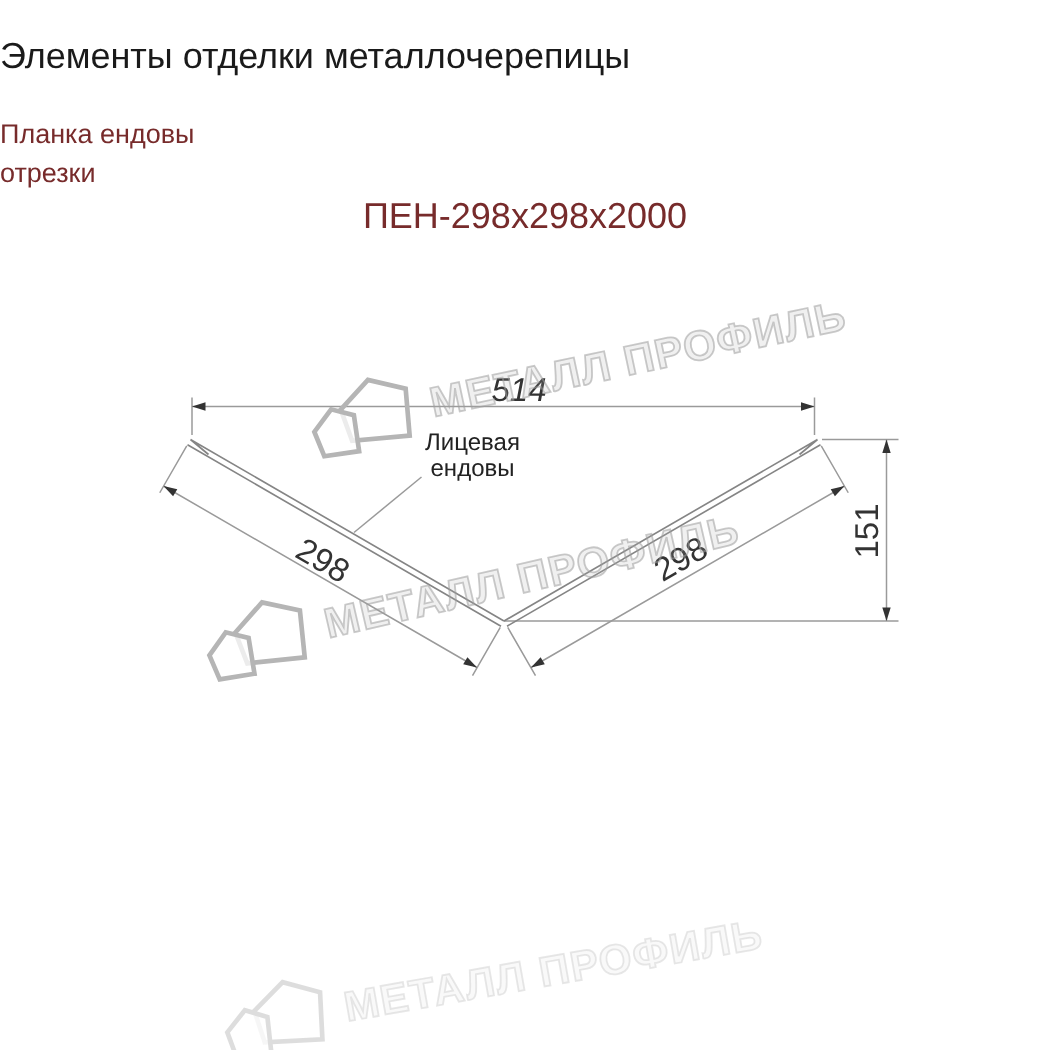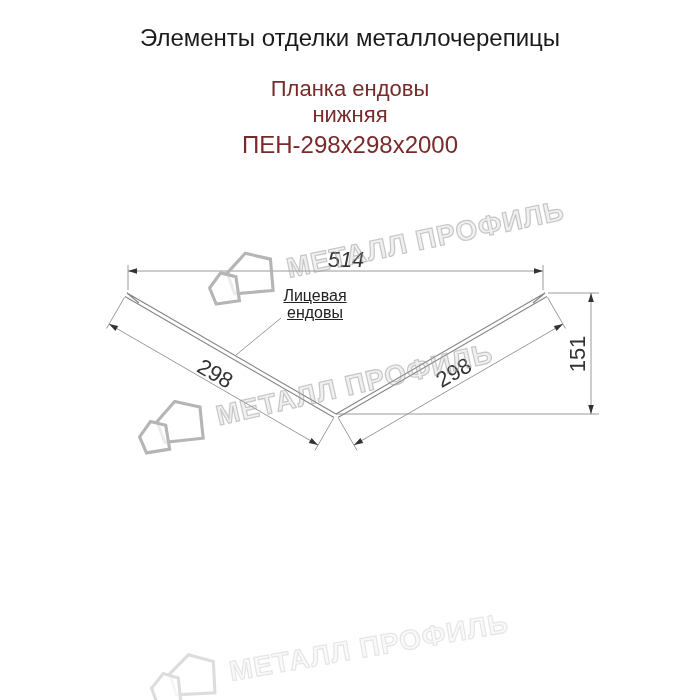--- a/index.html
+++ b/index.html
@@ -2,47 +2,47 @@
 <html style="--title_text: #1a1a1a; --accent: #772b2b; --drawing_line: #9a9a9a; --profile_line: #858585; --dim_text: #333333; --note_text: #404040; --watermark: #b5b5b5;"><head>
 <meta charset="utf-8">
 <style>
   html,body { margin:0; padding:0; background:#ffffff; }
   .canvas {
     position:relative; width:700px; height:700px; background:#fff;
     font-family:"Liberation Sans", sans-serif; overflow:hidden;
   }
   
   .title {
-    position:absolute; left:0; right:0; top:24px; text-align:center;
+    position:absolute; left:0; right:0; top:24px; text-align:left;
     font-size:24px; color:var(--title_text); white-space:nowrap;
   }
   .subtitle {
-    position:absolute; left:0; right:0; top:76px; text-align:center;
-    font-size:22px; line-height:26px; color:var(--accent);
+    position:absolute; left:0; right:0; top:76px; 
+    font-size:18px; line-height:26px; color:var(--accent);
   }
   .article {
     position:absolute; left:0; right:0; top:131px; text-align:center;
     font-size:24px; color:var(--accent); white-space:nowrap;
   }
   
   svg.drawing { position:absolute; left:0; top:0; z-index:1; }
   svg.drawing .ext  { stroke:var(--drawing_line); stroke-width:1; fill:none; }
   svg.drawing .prof { stroke:var(--profile_line); stroke-width:1.1; fill:none; }
   svg.drawing .arr  { fill:var(--dim_text); stroke:none; }
   .dim {
     position:absolute; z-index:2; font-size:22px; color:var(--dim_text);
     text-align:center; line-height:20px; white-space:nowrap;
   }
   .dim-514  { left:320px; top:250px; width:52px;font-style:italic; }
   .dim-298l { left:187px; top:364px; width:56px; transform:rotate(30deg); }
   .dim-298r { left:426px; top:363px; width:56px; transform:rotate(-30deg); }
   .dim-151  { left:550px; top:344px; width:56px; transform:rotate(-90deg); }
   .face-label {
     position:absolute; z-index:2; left:265px; top:288px; width:100px;
-    text-align:center; font-size:16px; line-height:16.5px; color:#222222;text-decoration:underline;
+    text-align:center; font-size:16px; line-height:16.5px; color:#222222;
   }
   
   .wm {
     position:absolute; z-index:3; display:flex; align-items:center; gap:8px;
     transform-origin:left center; pointer-events:none;
   }
   .wm-text {
     font-size:28px; font-weight:bold; letter-spacing:1px; white-space:nowrap;
     color:rgba(170,170,170,0.18); -webkit-text-stroke:1.2px rgba(158,158,158,0.55);
   }
@@ -58,21 +58,21 @@
 </style>
 </head>
 <body>
 
 <div class="canvas">
 
   <div class="title">Элементы отделки металлочерепицы</div>
 
   <div class="subtitle">
     <div>Планка ендовы</div>
-    <div>нижняя</div>
+    <div>отрезки</div>
   </div>
 
   <div class="article">ПЕН-298х298х2000</div>
 
   <svg class="drawing" width="700" height="700" viewBox="0 0 700 700">
 
     <path class="ext" d="M128,265 L128,290 M543,265 L543,290 M128,271 L543,271"></path>
 
     <path class="ext" d="M124.5,297.3 L106.5,328.5 M333.5,418.3 L315,450.4 M109,324 L318,445"></path>
 

